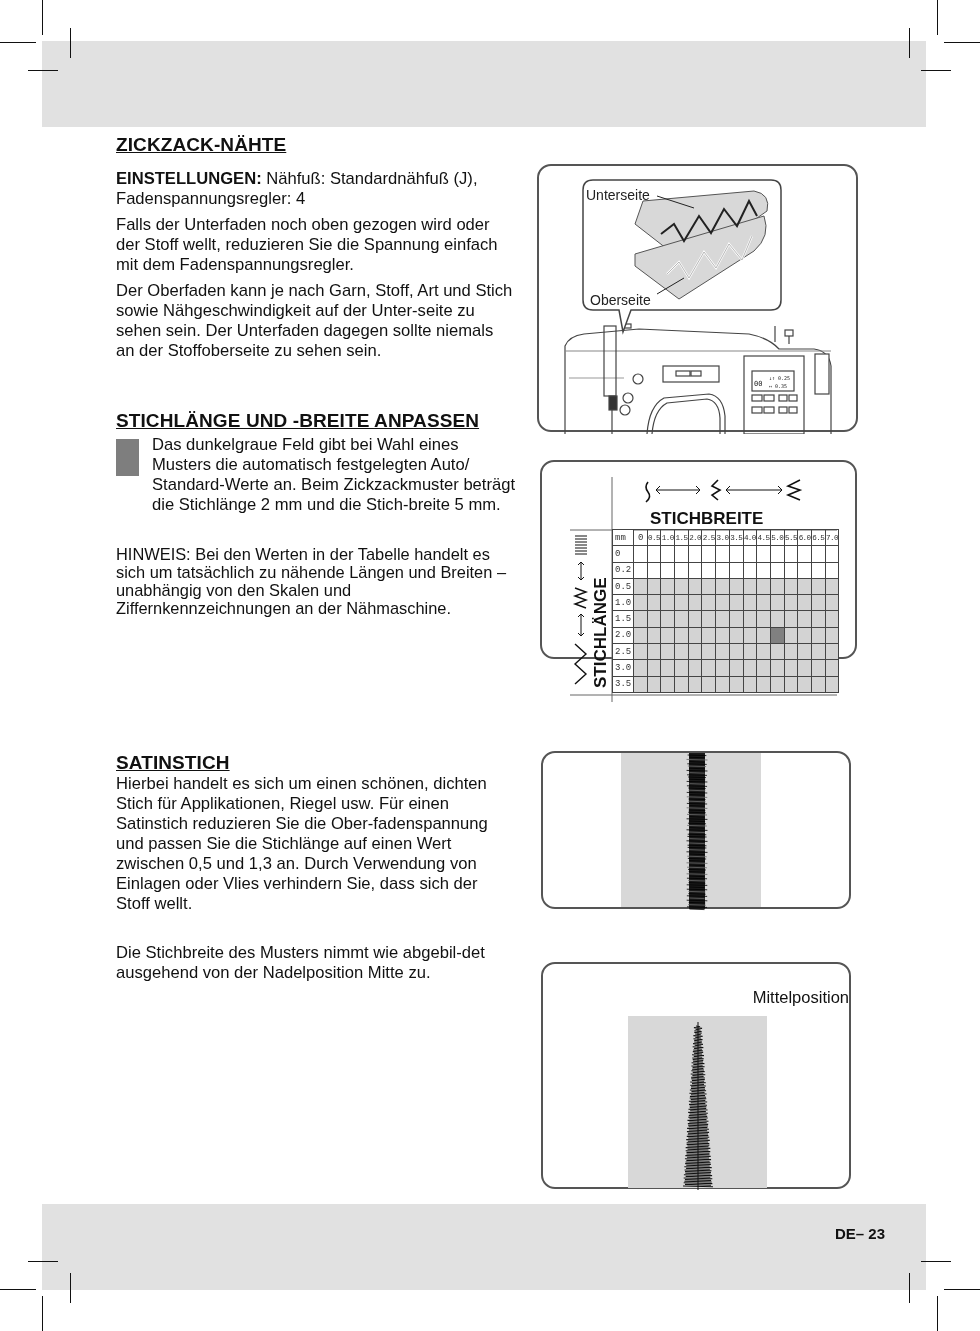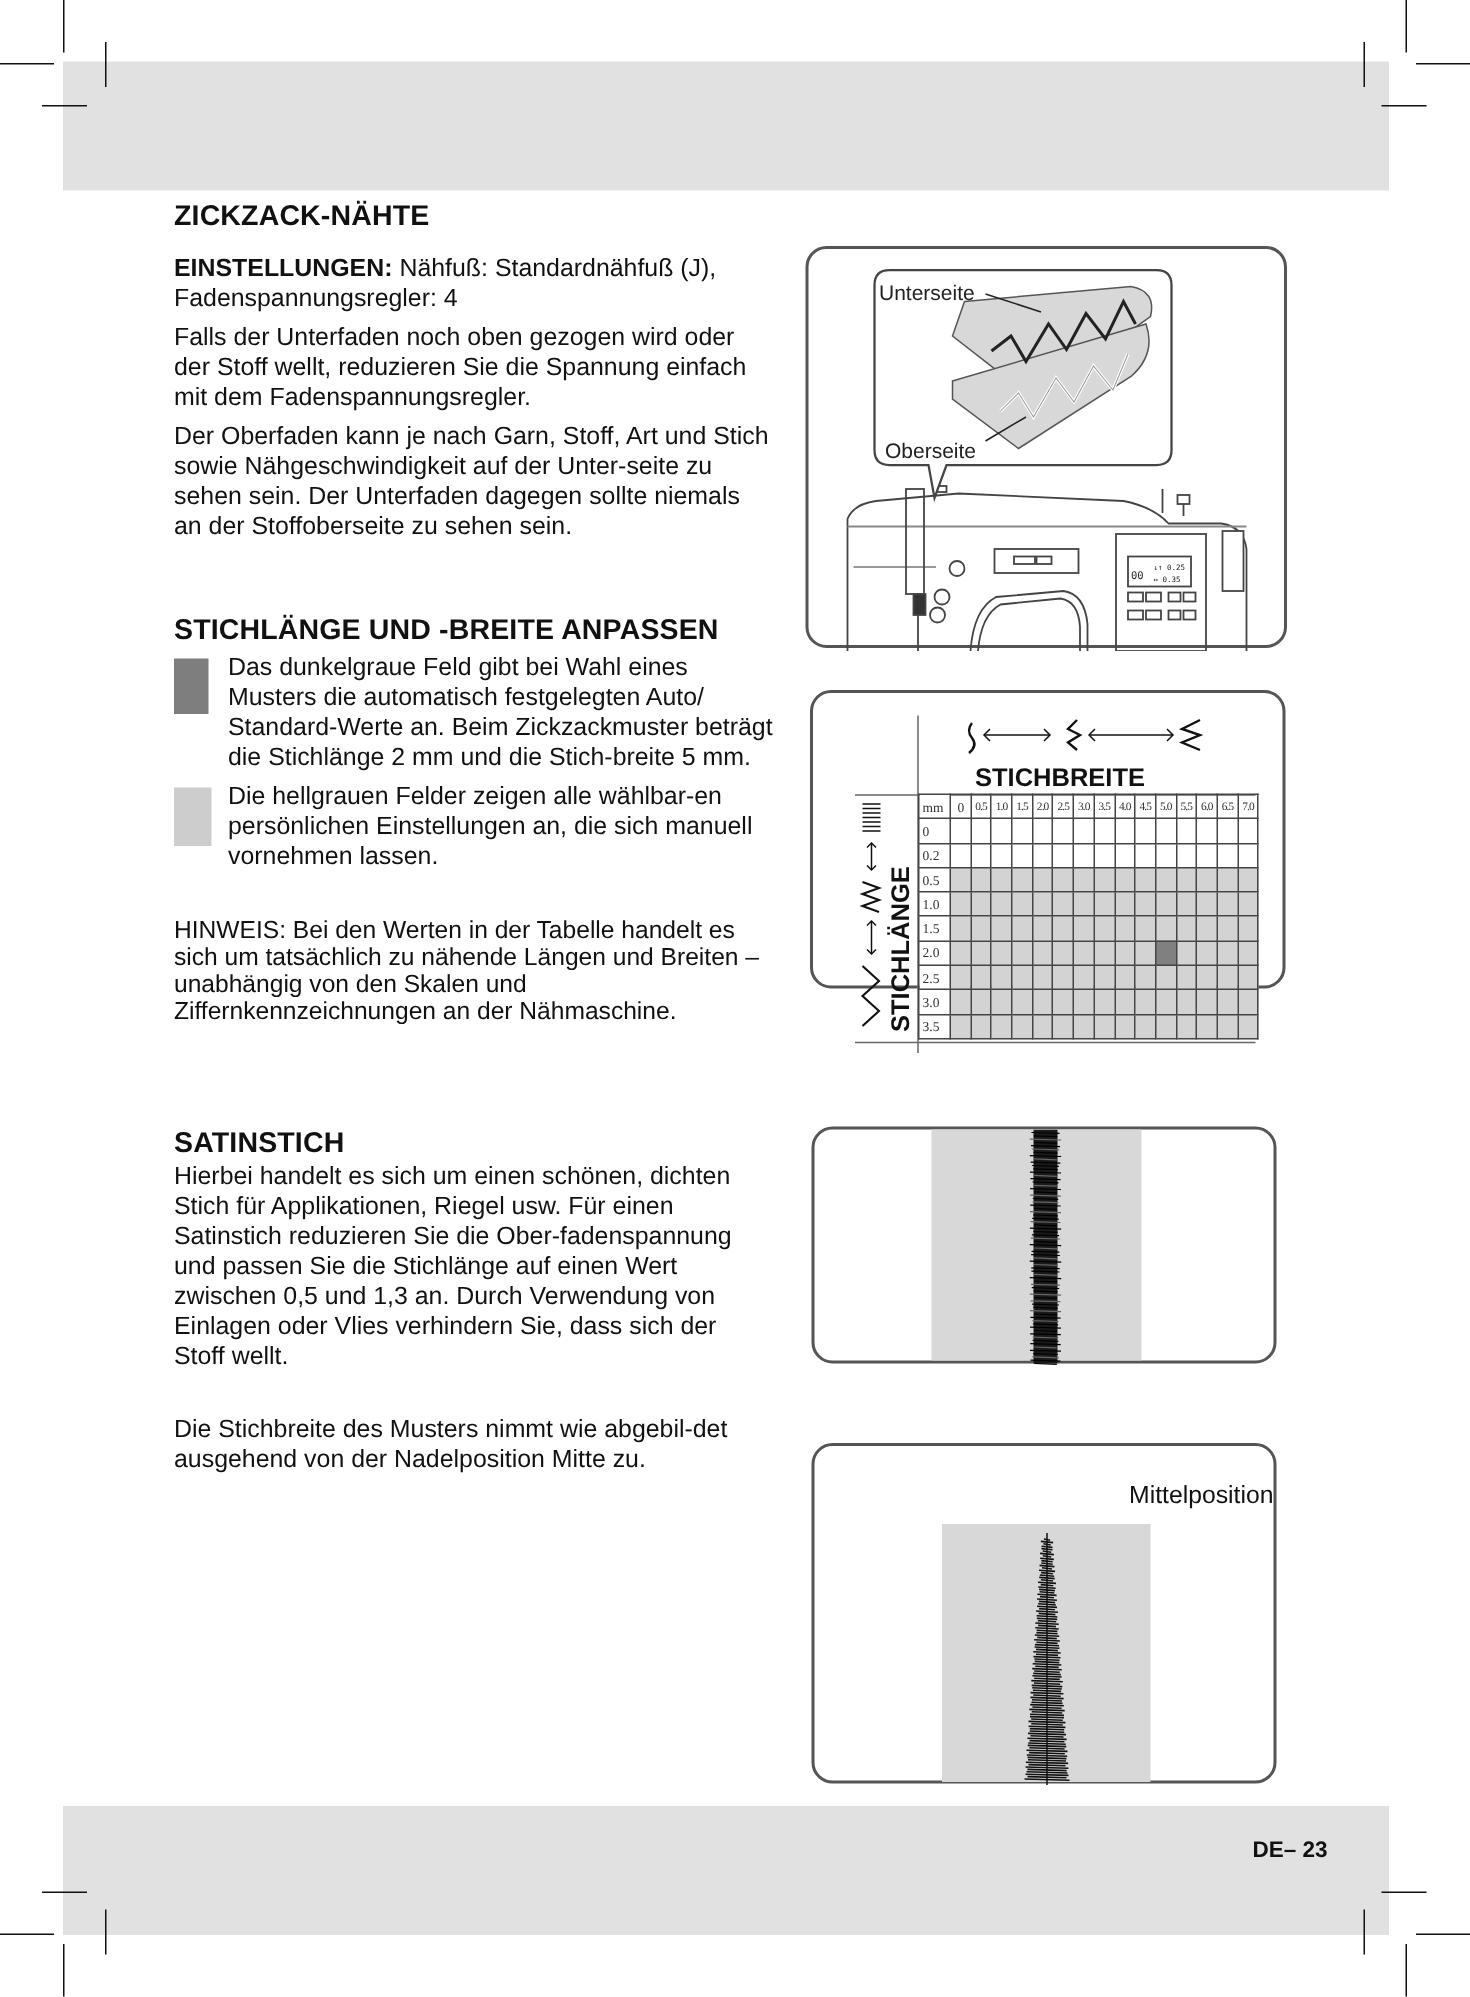--- a/index.html
+++ b/index.html
@@ -5,33 +5,33 @@
   html, body { margin: 0; padding: 0; background: #ffffff; }
   body { width: 980px; height: 1331px; position: relative; overflow: hidden;
          font-family: "Liberation Sans", sans-serif; color: #111; }
   .band { position: absolute; left: 42px; width: 884px; background: #e1e1e1; }
   .band.top { top: 41px; height: 86px; }
   .band.bottom { top: 1204px; height: 86px; }
   .crop { position: absolute; background: #111; }
   .page-num { position: absolute; right: 95px; top: 1225px; font-weight: bold; font-size: 15px; }
 
   .col { position: absolute; left: 116px; width: 400px; }
-  h2 { margin: 0; font-size: 19px; font-weight: bold; letter-spacing: 0.1px; }
+  h2 { margin: 0; font-size: 19px; font-weight: bold; letter-spacing: 0.1px; text-decoration: underline; }
   p { margin: 0; font-size: 16.6px; line-height: 20px; }
   .lbl { font-weight: bold; }
   .note { font-weight: normal; font-size: 16.4px; line-height: 18px; }
   .legend-row { position: relative; padding-left: 36px; }
   .swatch { position: absolute; left: 0; top: 4px; }
   .swatch.dark { width: 23px; height: 37px; background: #7e7e7e; }
   .swatch.light { width: 25px; height: 39px; background: #cdcdcd; }
 
   .fig { position: absolute; border: 2px solid #555; border-radius: 14px; background: #fff; box-sizing: border-box; }
   .fig svg { position: absolute; left: 0; top: 0; }
 
-  .tbl { position: absolute; border-collapse: collapse; font-family: Liberation Serif, serif; padding-left: 45px; }
+  .tbl { position: absolute; border-collapse: collapse; font-family: Liberation Mono, monospace; padding-left: 45px; }
   .tbl td { border: 1px solid #444; padding: 0; text-align: center; font-size: 8px; height: 15.3px; width: 12.7px; color: #333; }
   .tbl td.rh { width: 18px; text-align: left; padding-left: 2px; font-size: 9px; background: #fff; }
   .tbl td.ch { letter-spacing: -0.6px; font-size: 7.6px; }
   .tbl td.g { background: #d3d3d3; }
   .tbl td.d { background: #808080; }
   .tbl td.w { background: #fff; }
 </style>
 </head>
 <body>
 
@@ -62,24 +62,20 @@
   <p style="margin-top:13px"><span class="lbl">EINSTELLUNGEN:</span><span> Nähfuß: Standardnähfuß (J), Fadenspannungsregler: 4</span></p>
   <p style="margin-top:6px">Falls der Unterfaden noch oben gezogen wird oder der Stoff wellt, reduzieren Sie die Spannung einfach mit dem Fadenspannungsregler.</p>
   <p style="margin-top:6px">Der Oberfaden kann je nach Garn, Stoff, Art und Stich sowie Nähgeschwindigkeit auf der Unter-seite zu sehen sein. Der Unterfaden dagegen sollte niemals an der Stoffoberseite zu sehen sein.</p>
 </div>
 
 <div class="col" style="top:410px">
   <h2>STICHLÄNGE UND -BREITE ANPASSEN</h2>
   <div class="legend-row" style="margin-top:3px">
     <span class="swatch dark"></span>
     <p>Das dunkelgraue Feld gibt bei Wahl eines Musters die automatisch festgelegten Auto/ Standard-Werte an. Beim Zickzackmuster beträgt die Stichlänge 2 mm und die Stich-breite 5 mm.</p>
-  </div>
-  <div class="legend-row" style="margin-top:6px">
-    <span class="swatch light"></span>
-    <p>Die hellgrauen Felder zeigen alle wählbar-en persönlichen Einstellungen an, die sich manuell vornehmen lassen.</p>
   </div>
   <p class="note" style="margin-top:30px">HINWEIS: Bei den Werten in der Tabelle handelt es sich um tatsächlich zu nähende Längen und Breiten – unabhängig von den Skalen und Ziffernkennzeichnungen an der Nähmaschine.</p>
 </div>
 
 <div class="col" style="top:752px">
   <h2>SATINSTICH</h2>
   <p>Hierbei handelt es sich um einen schönen, dichten Stich für Applikationen, Riegel usw. Für einen Satinstich reduzieren Sie die Ober-fadenspannung und passen Sie die Stichlänge auf einen Wert zwischen 0,5 und 1,3 an. Durch Verwendung von Einlagen oder Vlies verhindern Sie, dass sich der Stoff wellt.</p>
 </div>
 
 <div class="col" style="top:943px">

